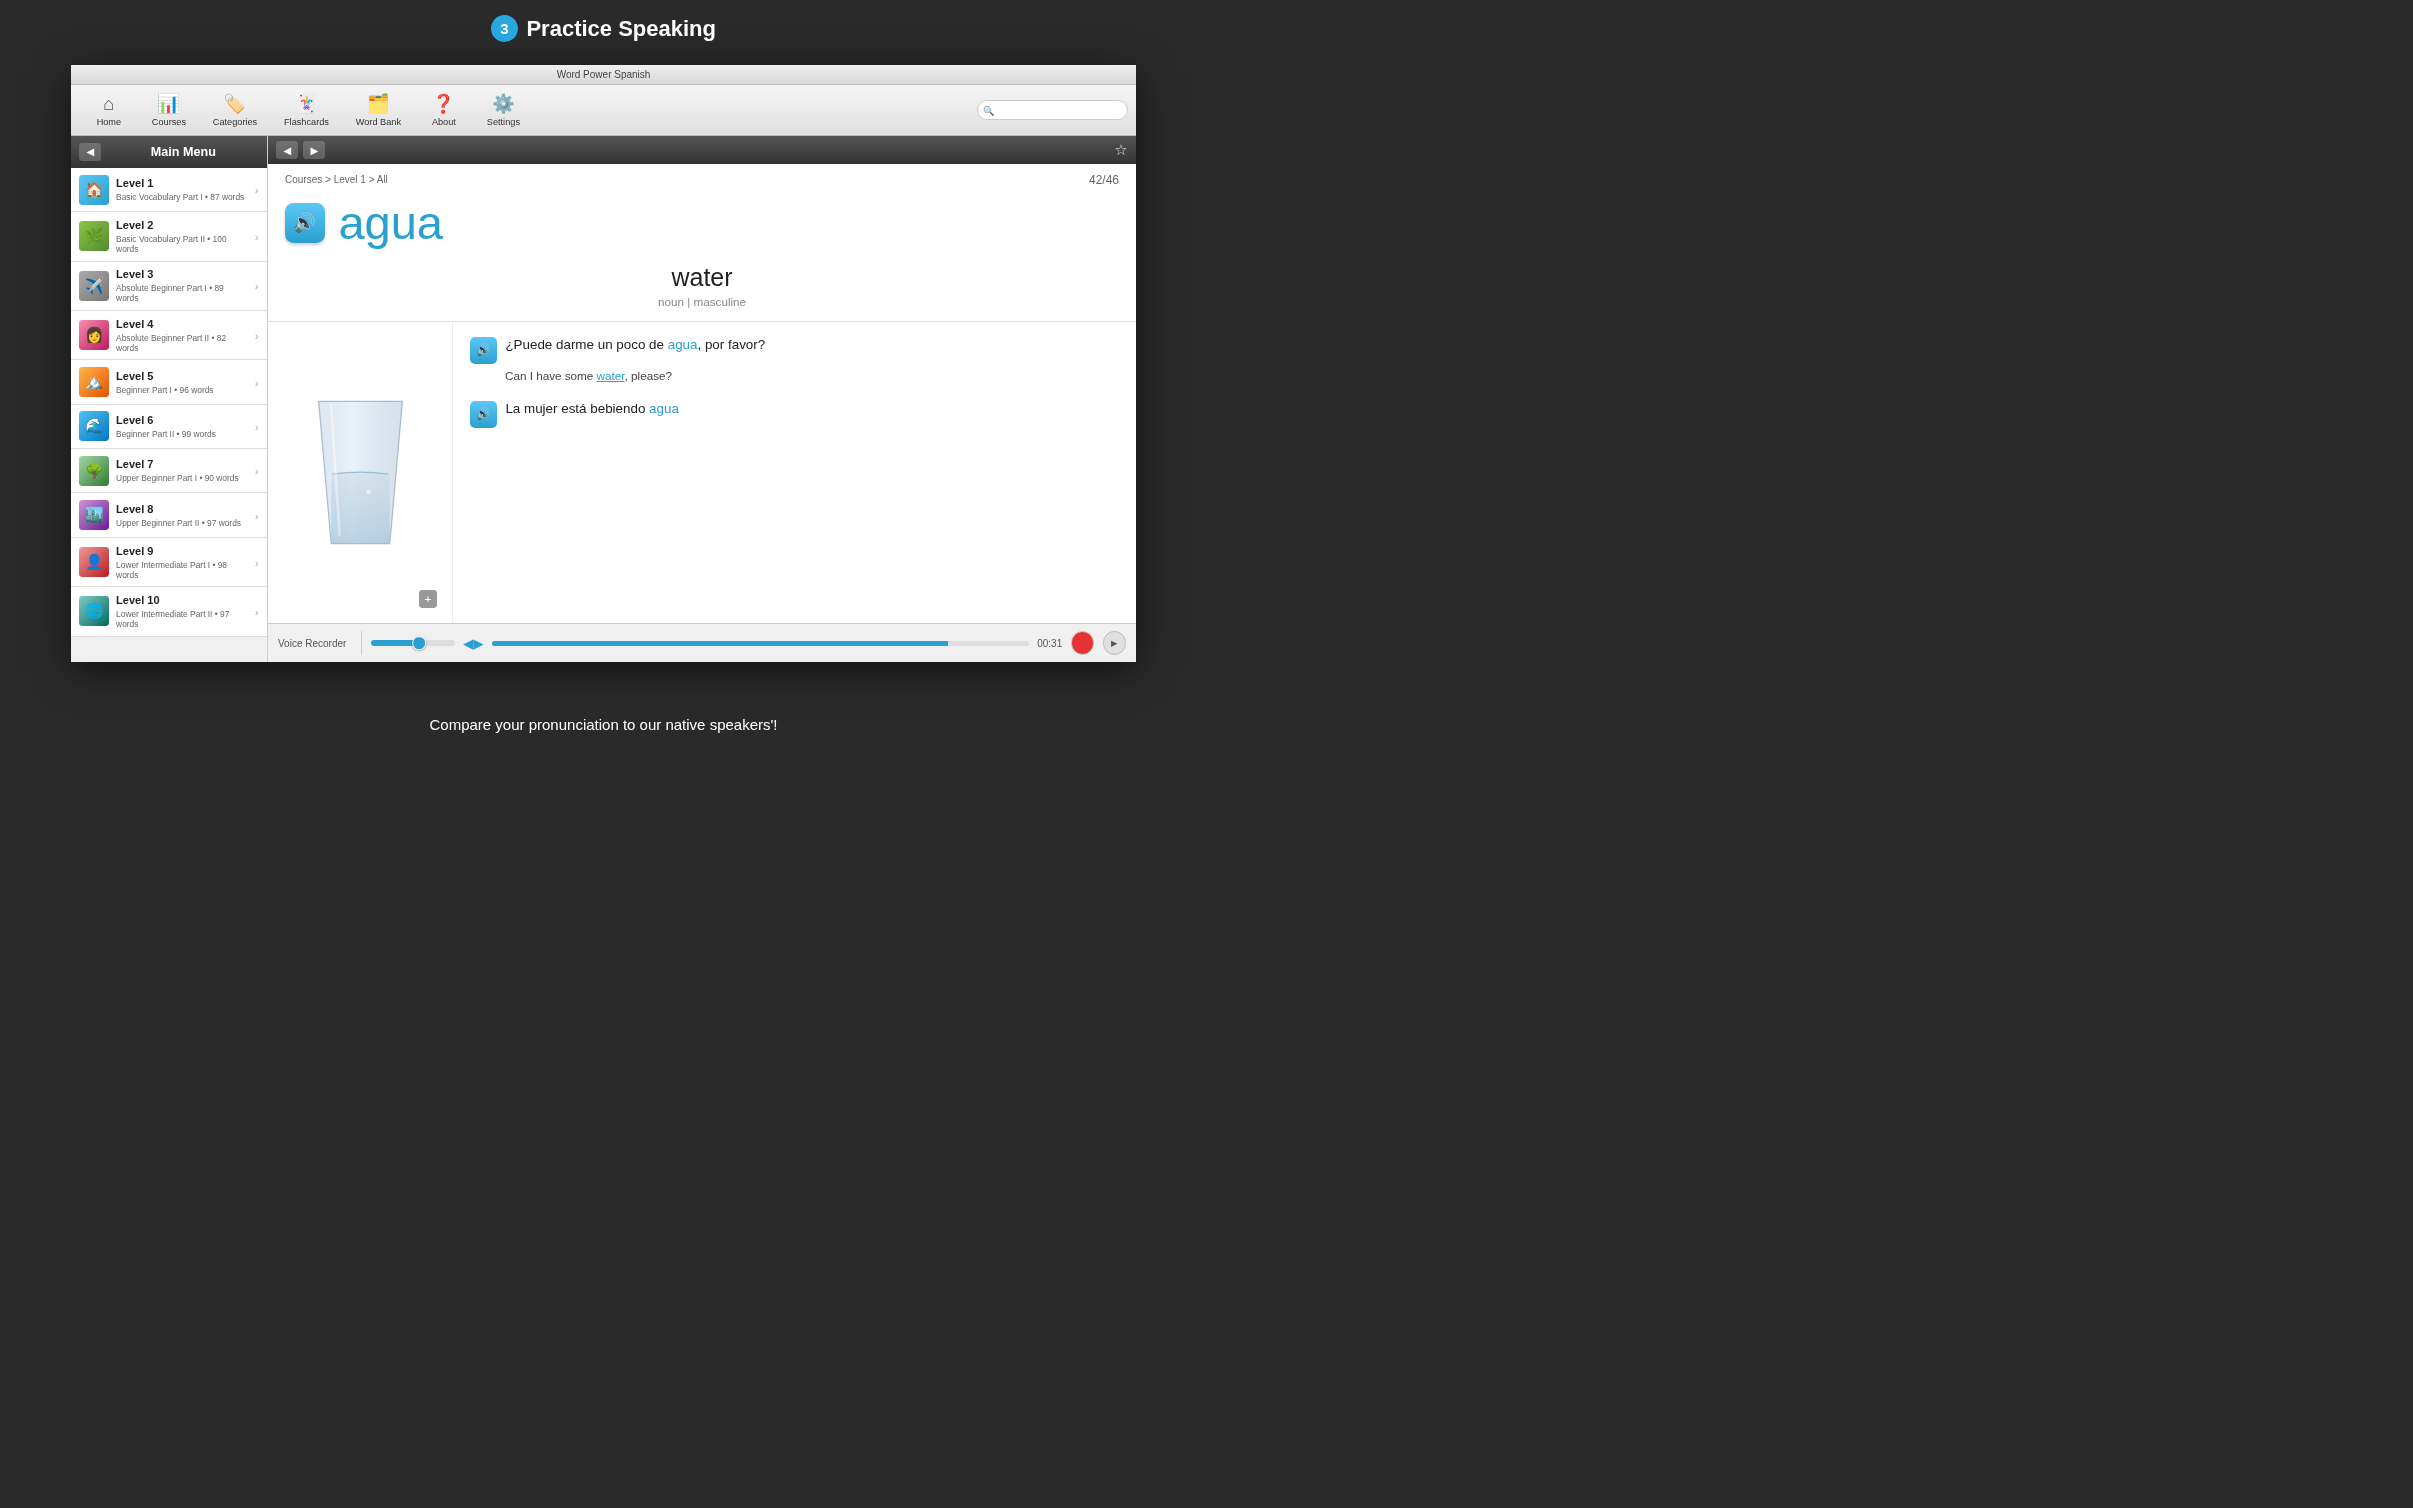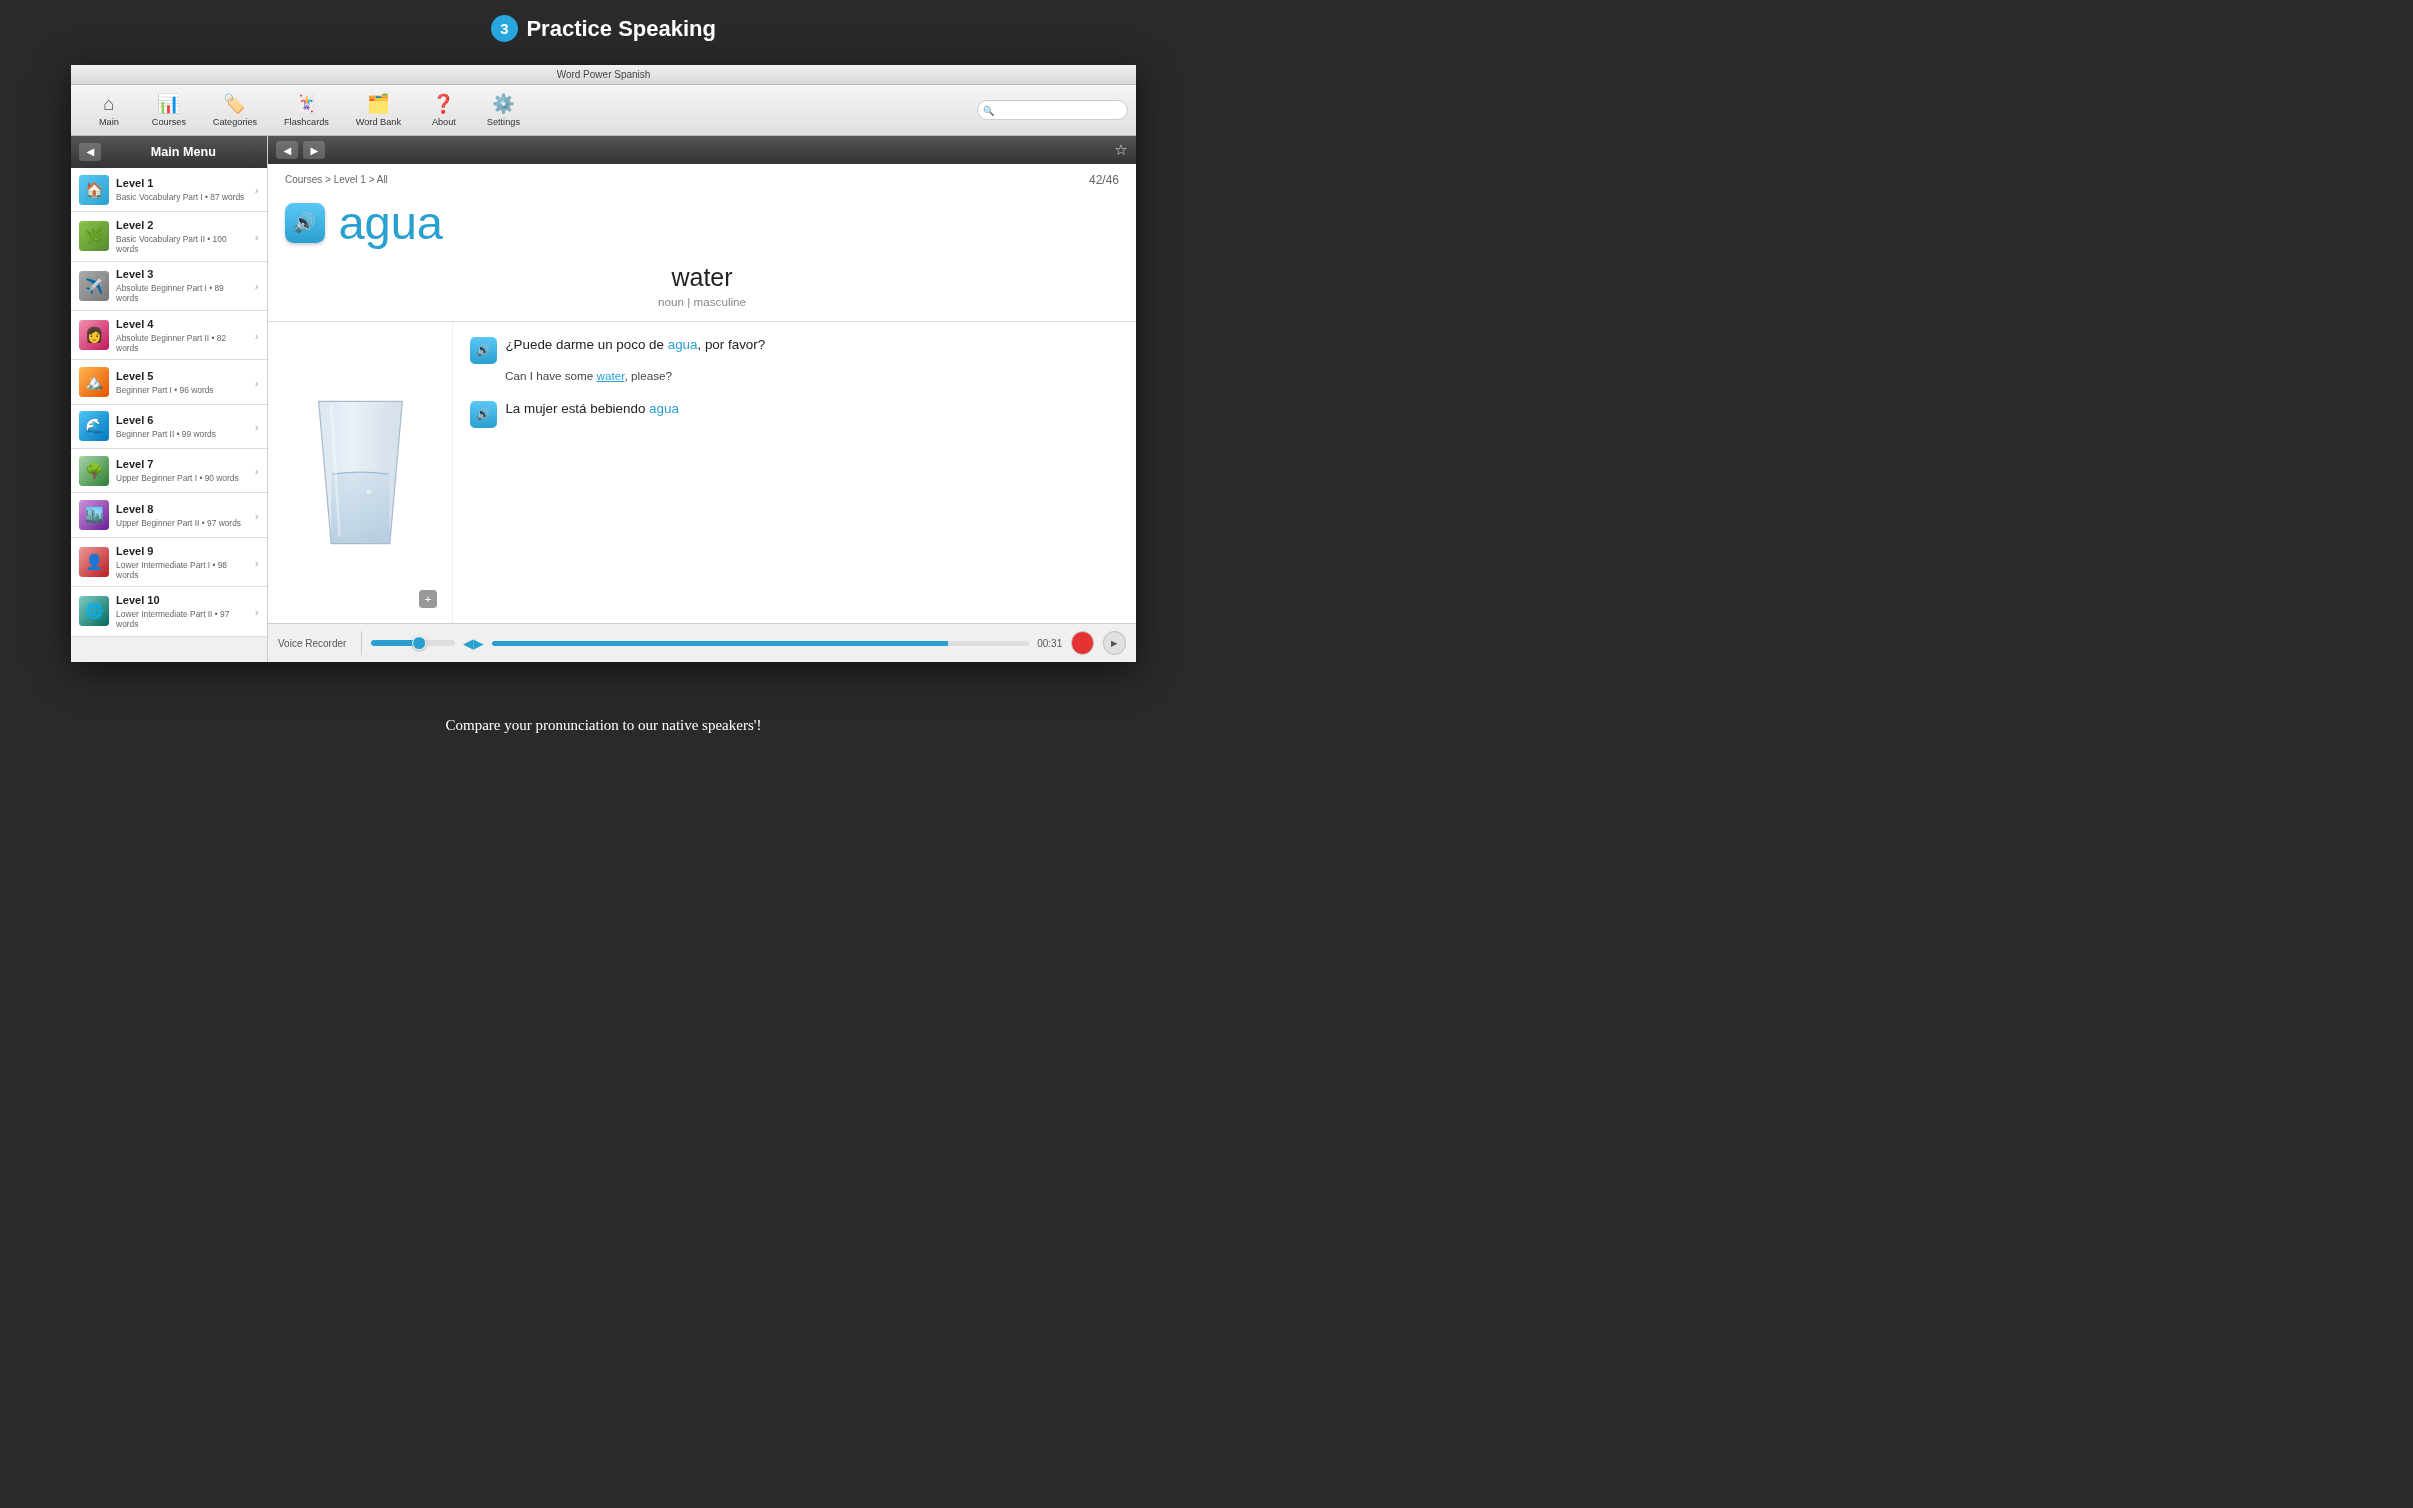--- a/index.html
+++ b/index.html
@@ -488,21 +488,20 @@
     
     .bottom-caption {
       position: absolute;
       bottom: 17px;
       left: 0;
       right: 0;
       text-align: center;
       color: white;
       font-size: 15px;
       line-height: 1.6;
-      font-family: Liberation Serif, serif;
     }
 
     
     .thumb-1 { background: linear-gradient(135deg, #5bc8f5, #29a0d0); }
     .thumb-2 { background: linear-gradient(135deg, #8bc34a, #558b2f); }
     .thumb-3 { background: linear-gradient(135deg, #aaa, #777); }
     .thumb-4 { background: linear-gradient(135deg, #f48fb1, #c2185b); }
     .thumb-5 { background: linear-gradient(135deg, #ffb74d, #e65100); }
     .thumb-6 { background: linear-gradient(135deg, #4fc3f7, #0277bd); }
     .thumb-7 { background: linear-gradient(135deg, #a5d6a7, #2e7d32); }
@@ -520,21 +519,21 @@
 
 <div class="window">
 
   <div class="titlebar">
     <span>Word Power Spanish</span>
   </div>
 
   <div class="toolbar">
     <div class="toolbar-item">
       <span class="toolbar-icon">⌂</span>
-      <span class="toolbar-label">Main</span>
+      <span class="toolbar-label">Home</span>
     </div>
     <div class="toolbar-item">
       <span class="toolbar-icon">📊</span>
       <span class="toolbar-label">Courses</span>
     </div>
     <div class="toolbar-item">
       <span class="toolbar-icon">🏷️</span>
       <span class="toolbar-label">Categories</span>
     </div>
     <div class="toolbar-item">

